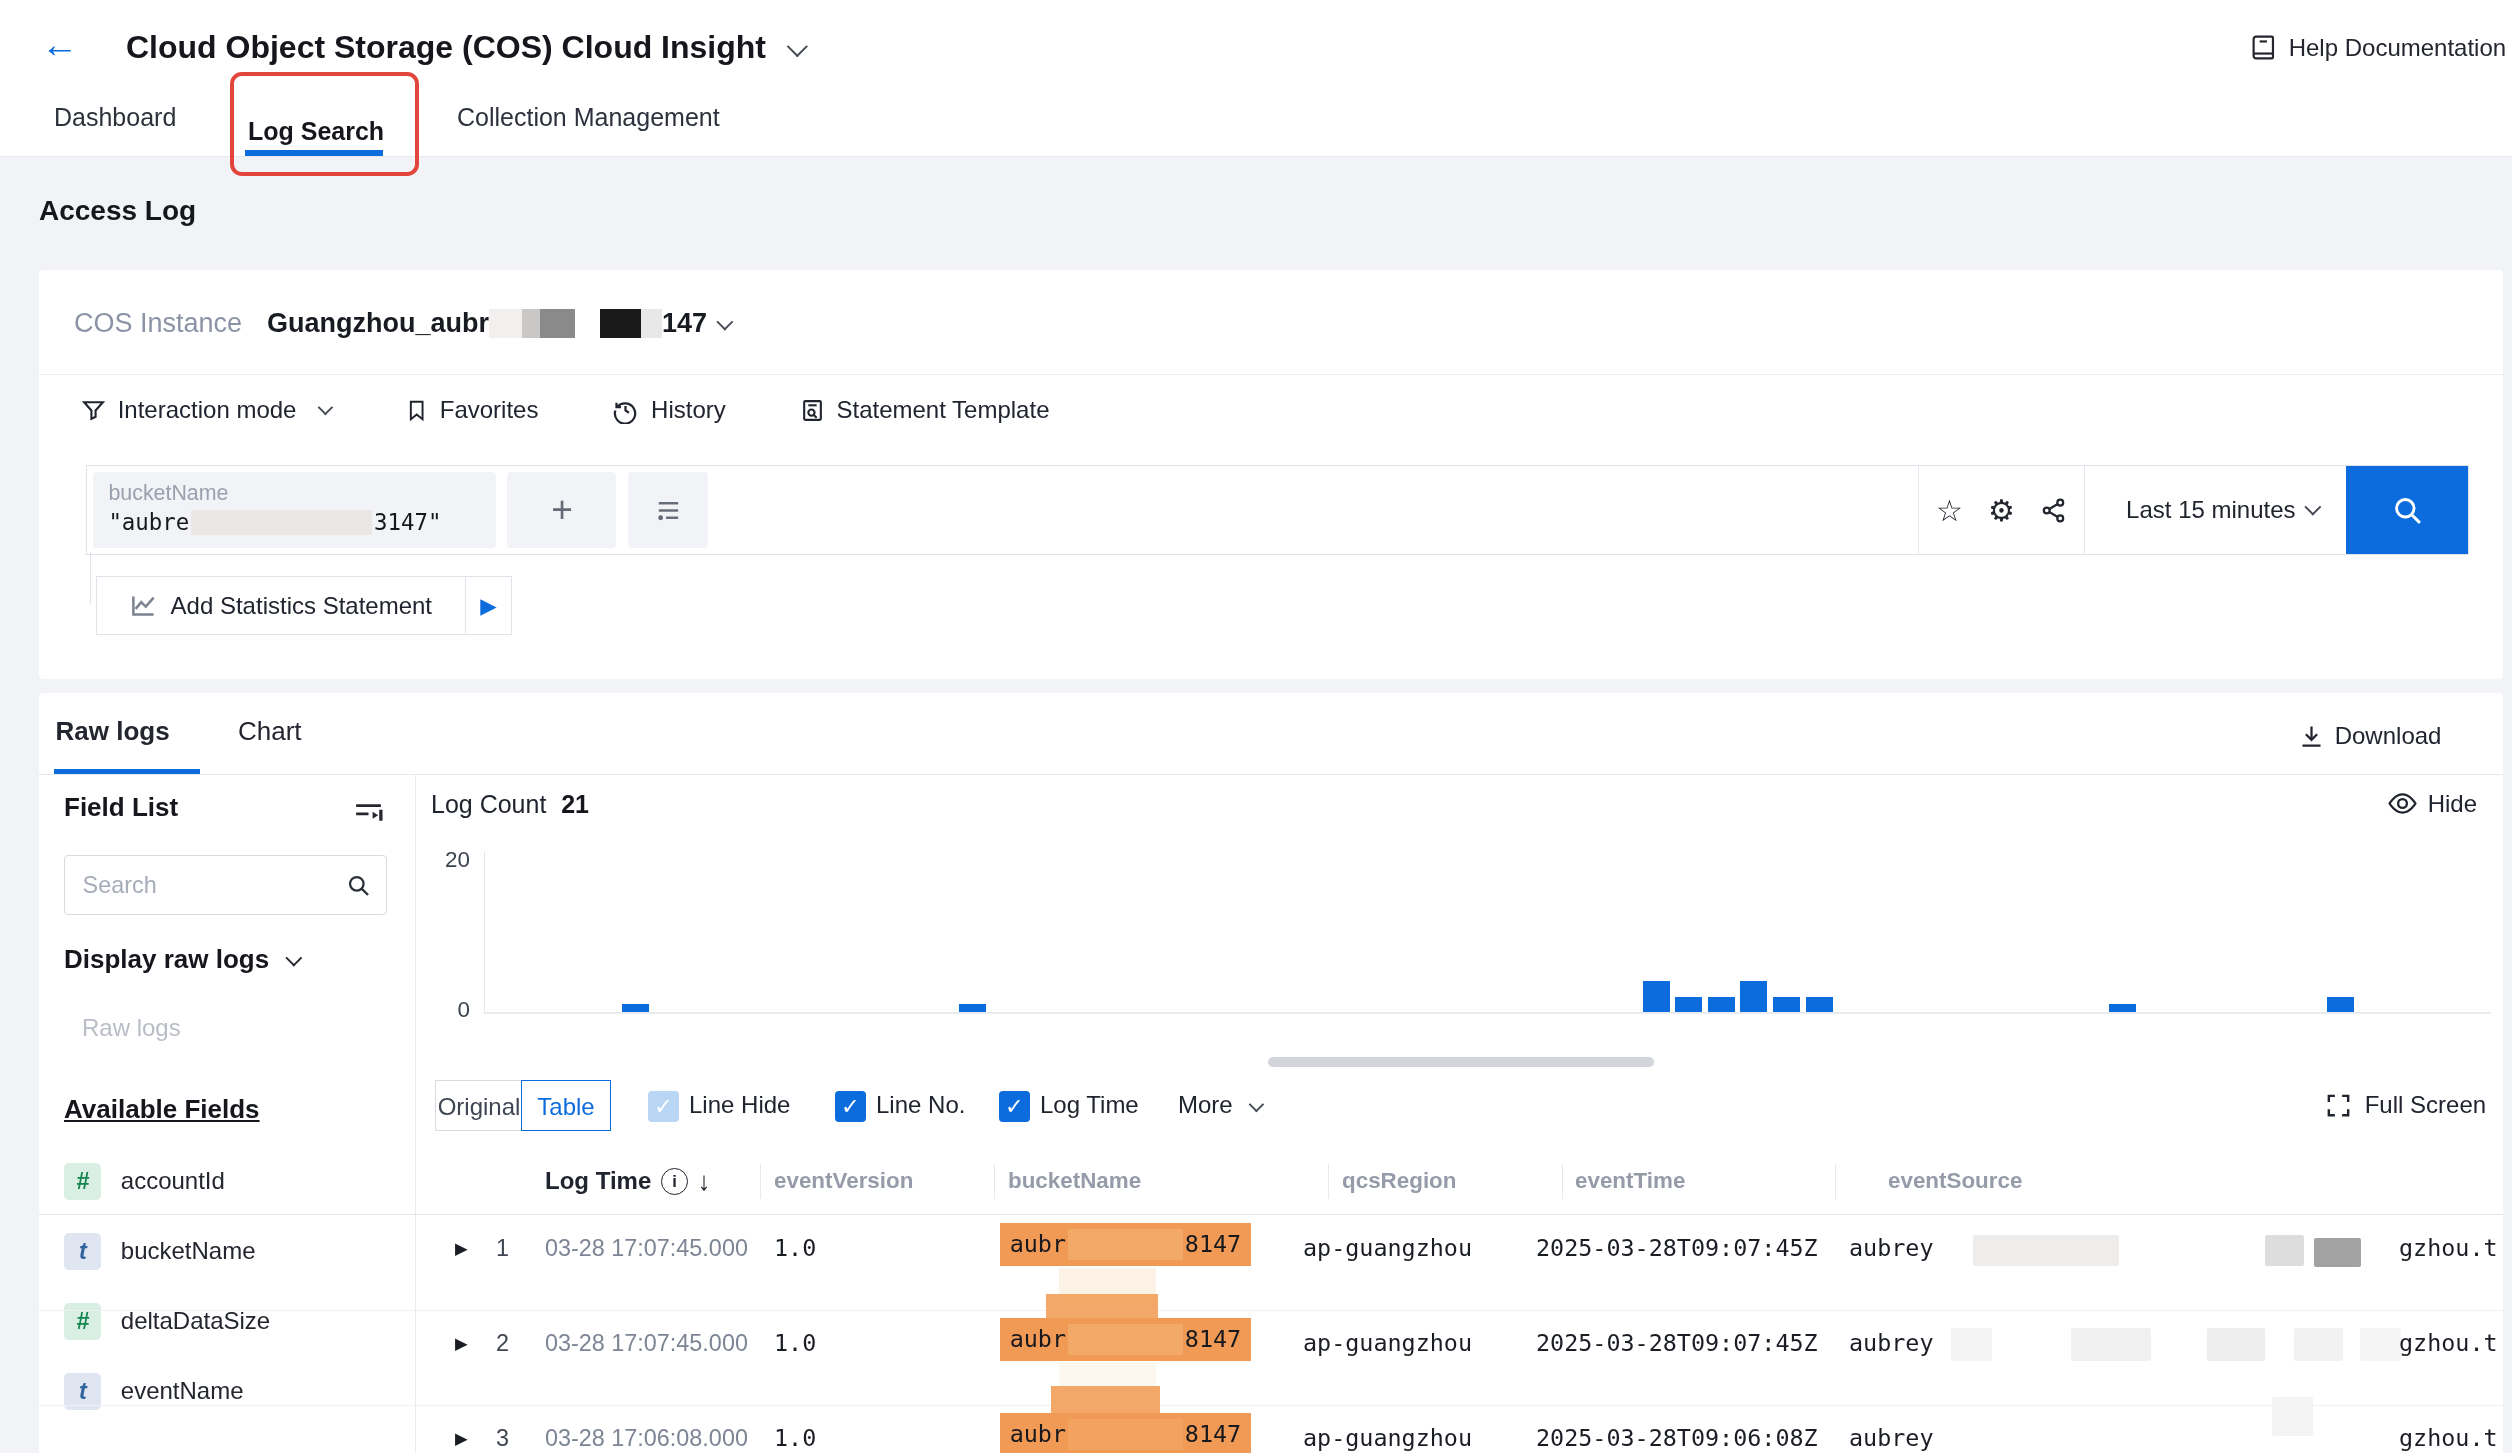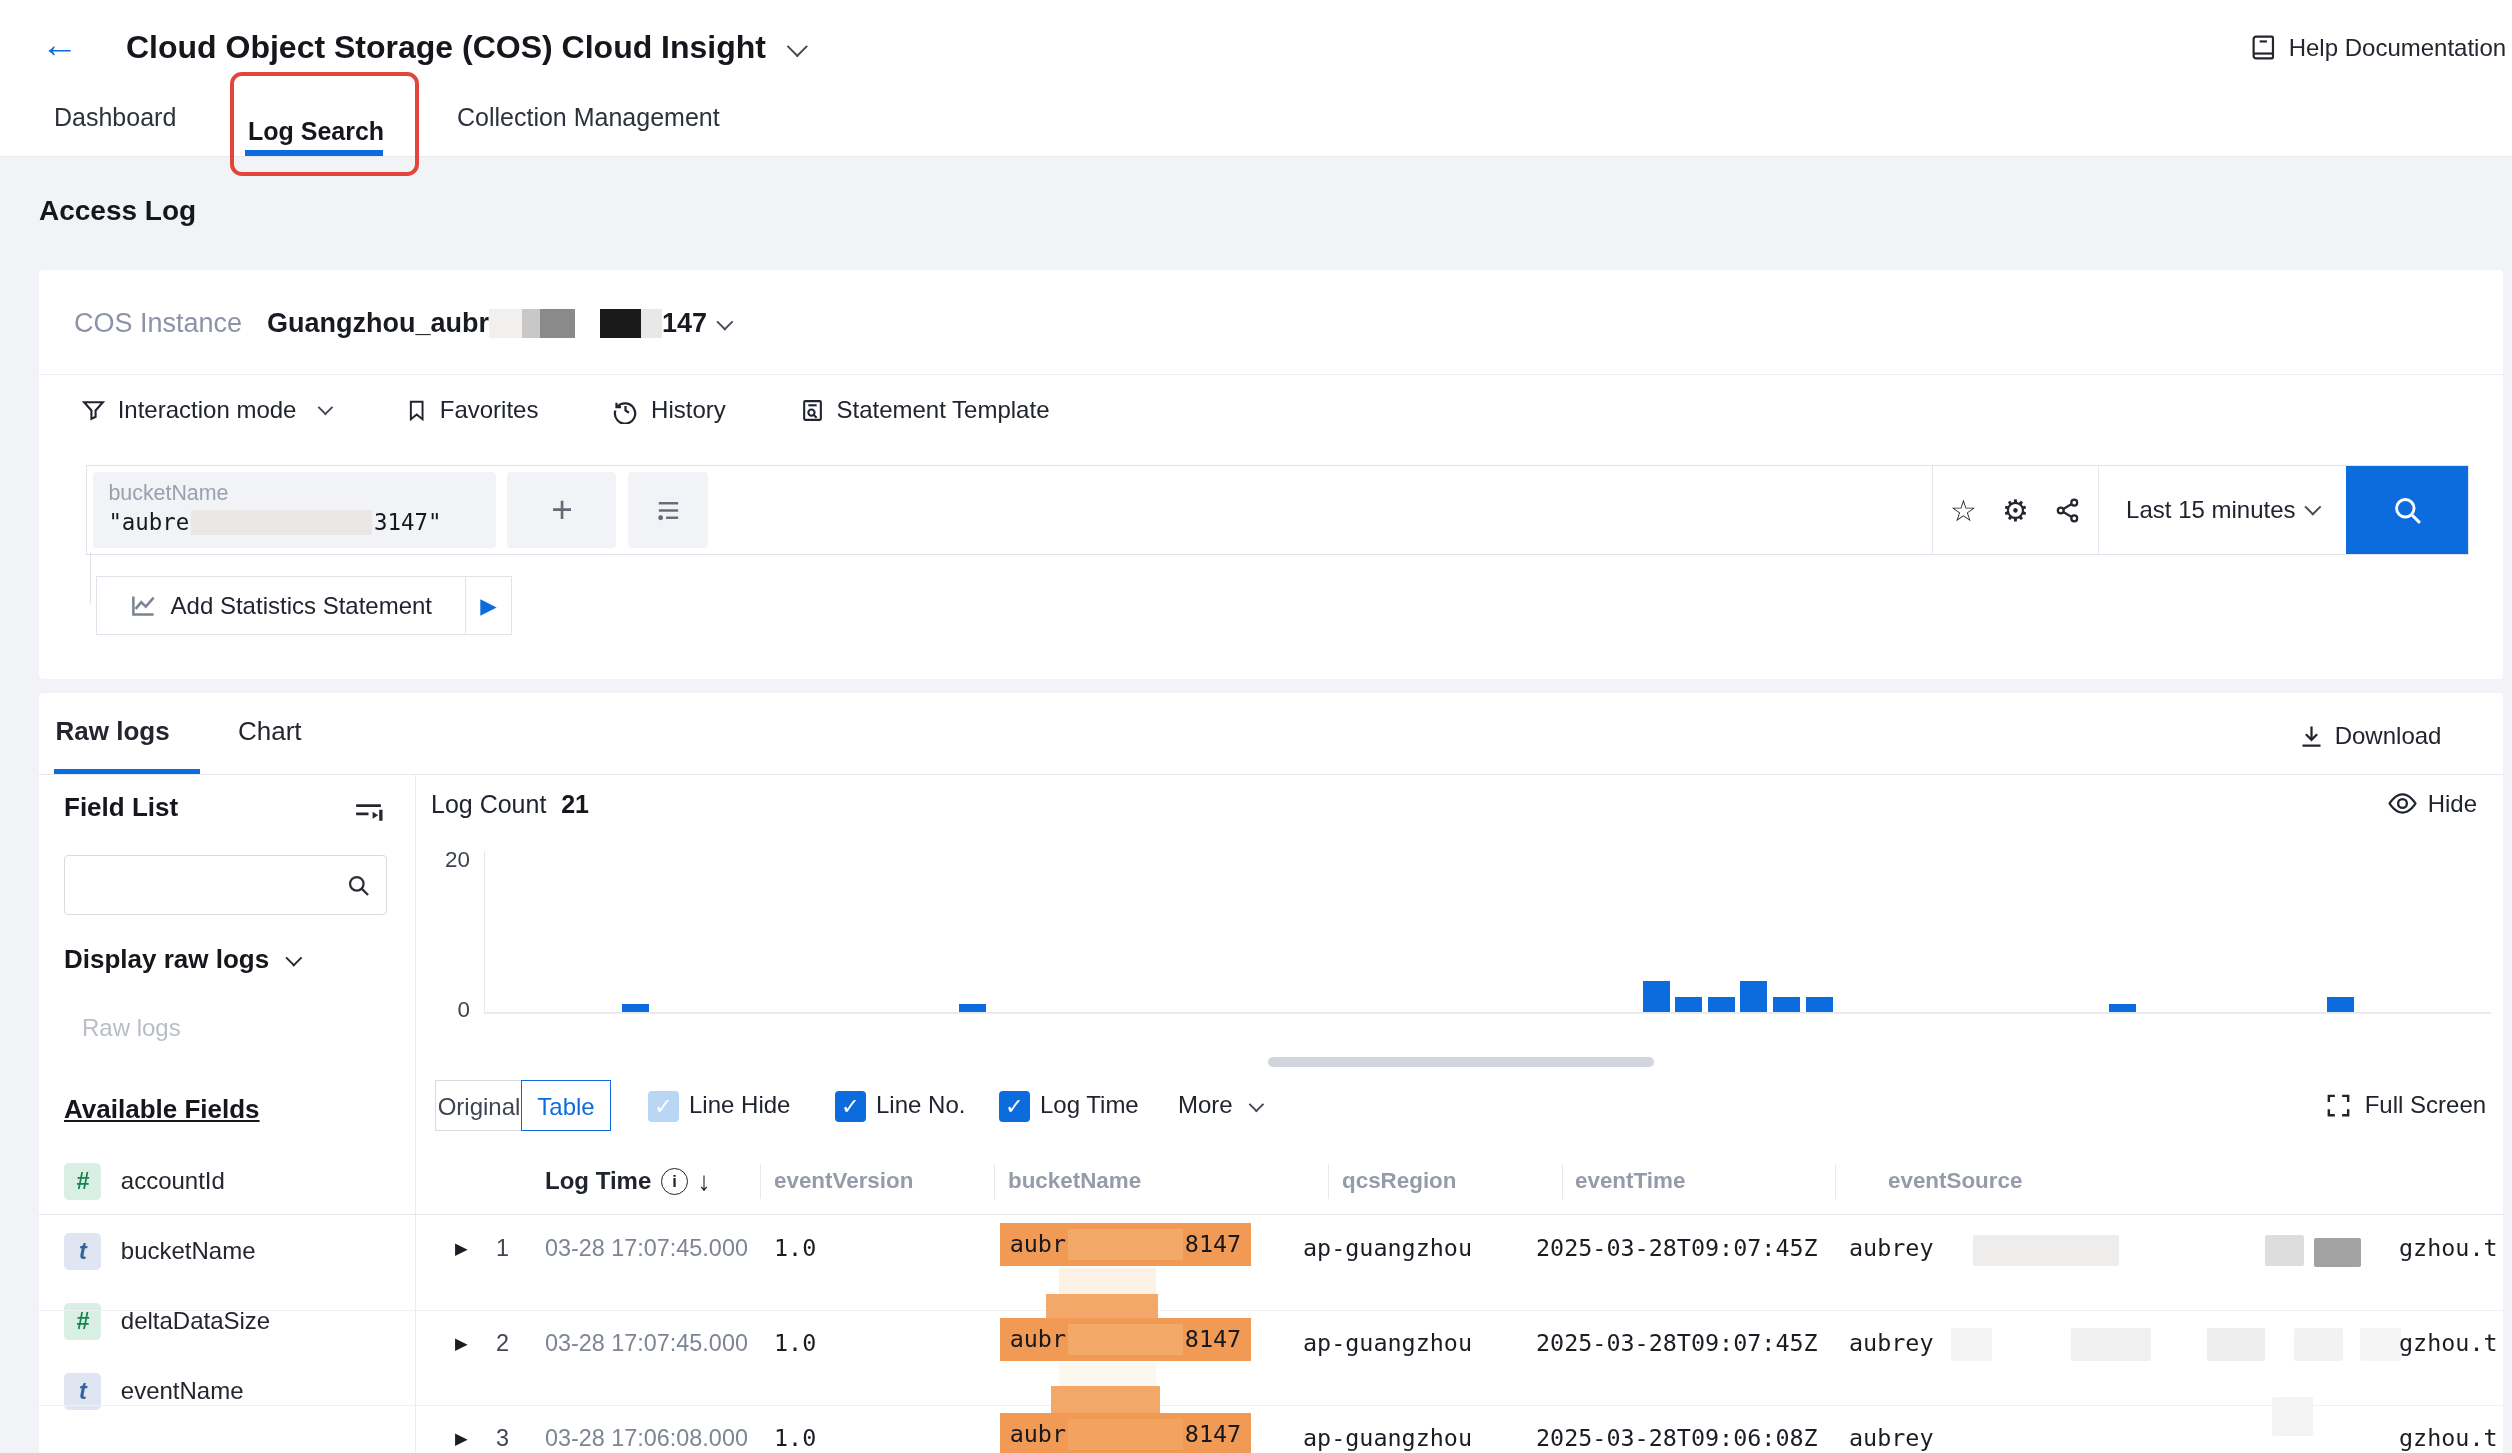--- a/index.html
+++ b/index.html
@@ -34,21 +34,21 @@
   .qleft{flex:1;display:flex;align-items:center;padding:4.9px 5.8px;gap:11.7px;}
   .qchip{background:#f1f3f6;border-radius:3.9px;height:76px;}
   .qfield{width:403px;padding:7.8px 15.6px;box-sizing:border-box;cursor:text;}
   .qfield .l1{font-size:21.4px;color:#9aa1ae;line-height:27px;}
   .qfield .l2{font-size:22.4px;line-height:31px;color:#16181d;display:flex;align-items:center;}
   .qblur{display:inline-block;width:181px;height:25px;background:#e9e6e3;border-radius:1.9px;margin:0 1.9px;}
   .qplus{width:109px;display:flex;align-items:center;justify-content:center;font-size:37px;color:#646b77;cursor:pointer;}
   .qlist{width:80px;display:flex;align-items:center;justify-content:center;cursor:pointer;color:#646b77;}
   .qicons{width:165px;border-left:1px solid #e3e6ec;display:flex;align-items:center;justify-content:center;gap:25px;color:#23262e;}
   .qicons .ic{font-size:30px;cursor:pointer;line-height:33px;}
-  .qtime{width:247px;border-left:1px solid #e3e6ec;display:flex;align-items:center;justify-content:center;font-size:24px;color:#20242e;cursor:pointer;}
+  .qtime{width:247px;border-left:1px solid #e3e6ec;display:flex;align-items:center;justify-content:center;font-size:24px;color:#20242e;cursor:pointer;padding-left:14px;}
   .qsearch{width:122px;background:#0d6cdd;display:flex;align-items:center;justify-content:center;cursor:pointer;}
   .connector{position:absolute;left:51px;top:282px;width:1px;height:52px;background:#e0e3e9;}
   .addstat{position:absolute;left:57px;top:306px;width:414px;height:57px;border:1px solid #e0e3e9;background:#fff;display:flex;align-items:center;}
   .addstat .main{flex:1;display:flex;align-items:center;justify-content:center;gap:13.6px;font-size:24px;color:#20242e;cursor:pointer;}
   .addstat .play{width:45px;height:100%;border-left:1px solid #e0e3e9;display:flex;align-items:center;justify-content:center;color:#0d6cdd;font-size:21.4px;cursor:pointer;}
   
   .card2{left:39px;top:693px;width:2464px;height:761px;overflow:hidden;}
   .rtabs-border{position:absolute;left:0;top:81px;width:100%;height:1px;background:#e7e9ee;}
   .rtab{position:absolute;top:23.4px;font-size:26px;color:#23262e;cursor:pointer;}
   .rtab.active{font-weight:bold;}
@@ -272,20 +272,21 @@
   <div class="fl-title">Field List</div>
   <div class="fl-collapse">
     <svg width="33" height="33" viewBox="0 0 24 24" fill="none" stroke="#23262e" stroke-width="2">
       <path d="M3 7h18"></path>
         <path d="M3 13h9"></path>
         <path d="M21 10v8" stroke-width="2.4"></path>
         <path d="M19 14l-4-2.5v5z" fill="#23262e" stroke="none"></path>
     </svg>
   </div>
   <div class="fl-search">
+    <input type="text" placeholder="Search" style="">
     <span class="mag">
       <svg width="27" height="27" viewBox="0 0 24 24" fill="none" stroke="#2b2f38" stroke-width="2">
         <circle cx="10.5" cy="10.5" r="6"></circle>
           <path d="M15 15l5.5 5.5"></path>
       </svg>
     </span>
   </div>
   <div class="fl-disp">
     <span>Display raw logs</span>
     <span class="chev" style="width:9.7px;height:9.7px;top:-3.9px;border-color:#23262e;"></span>

